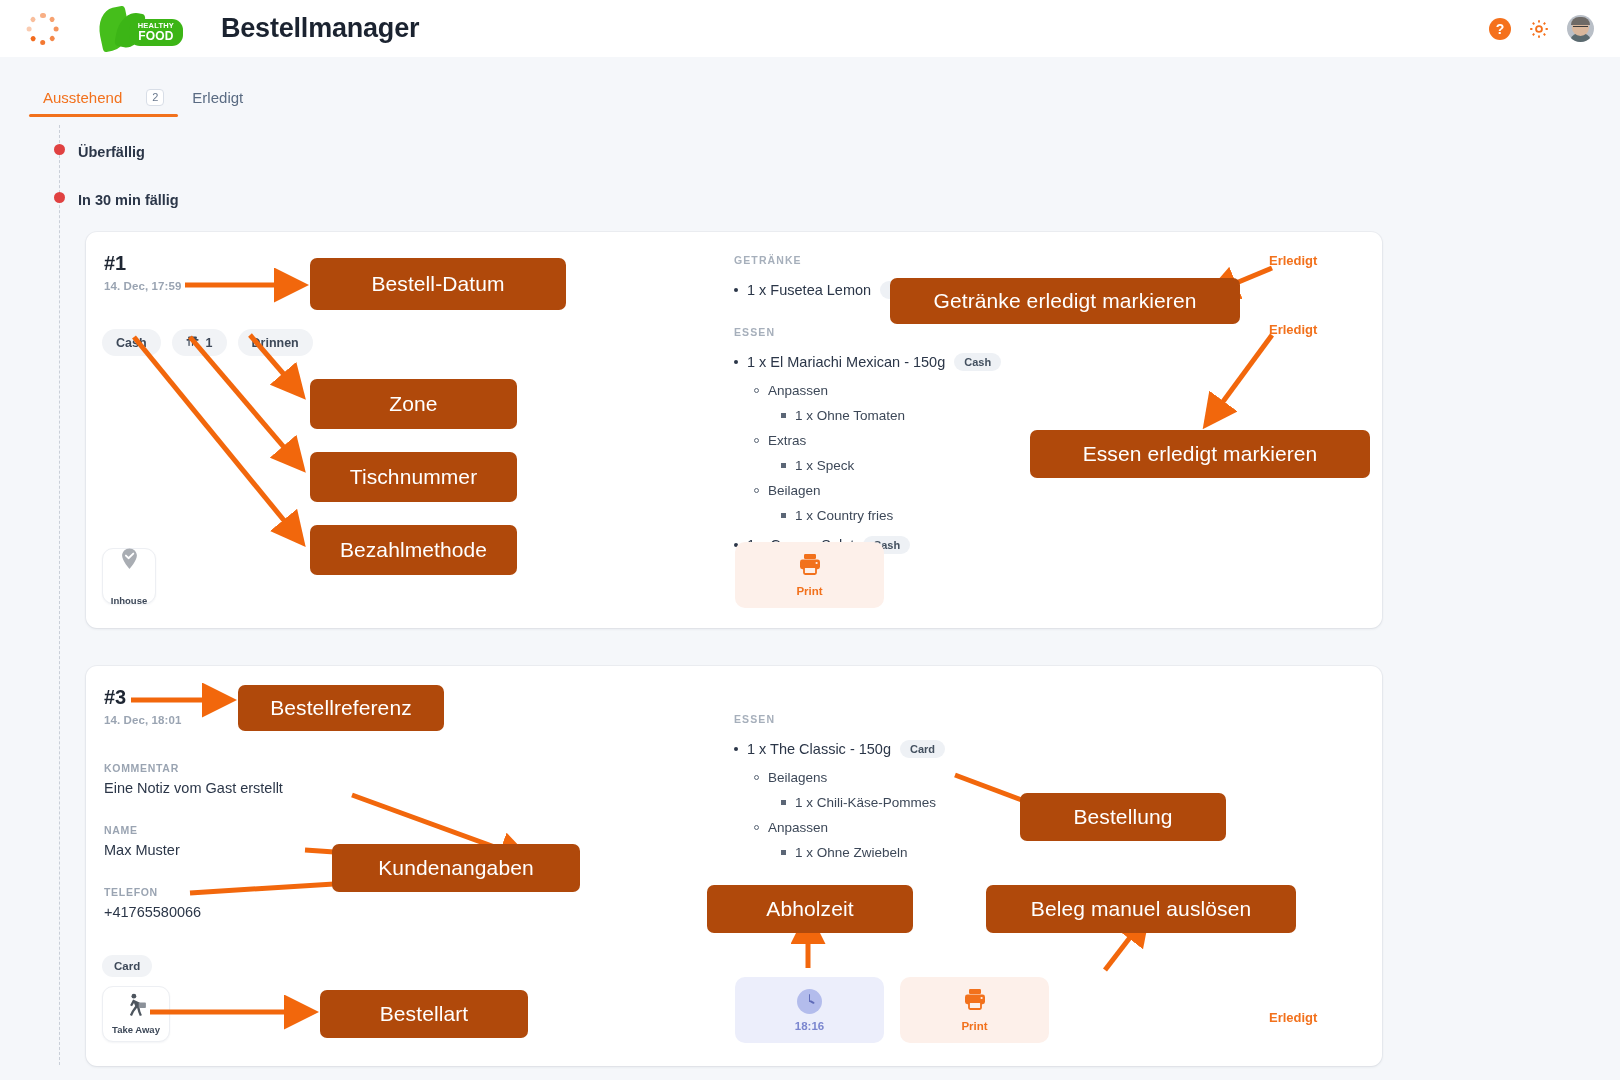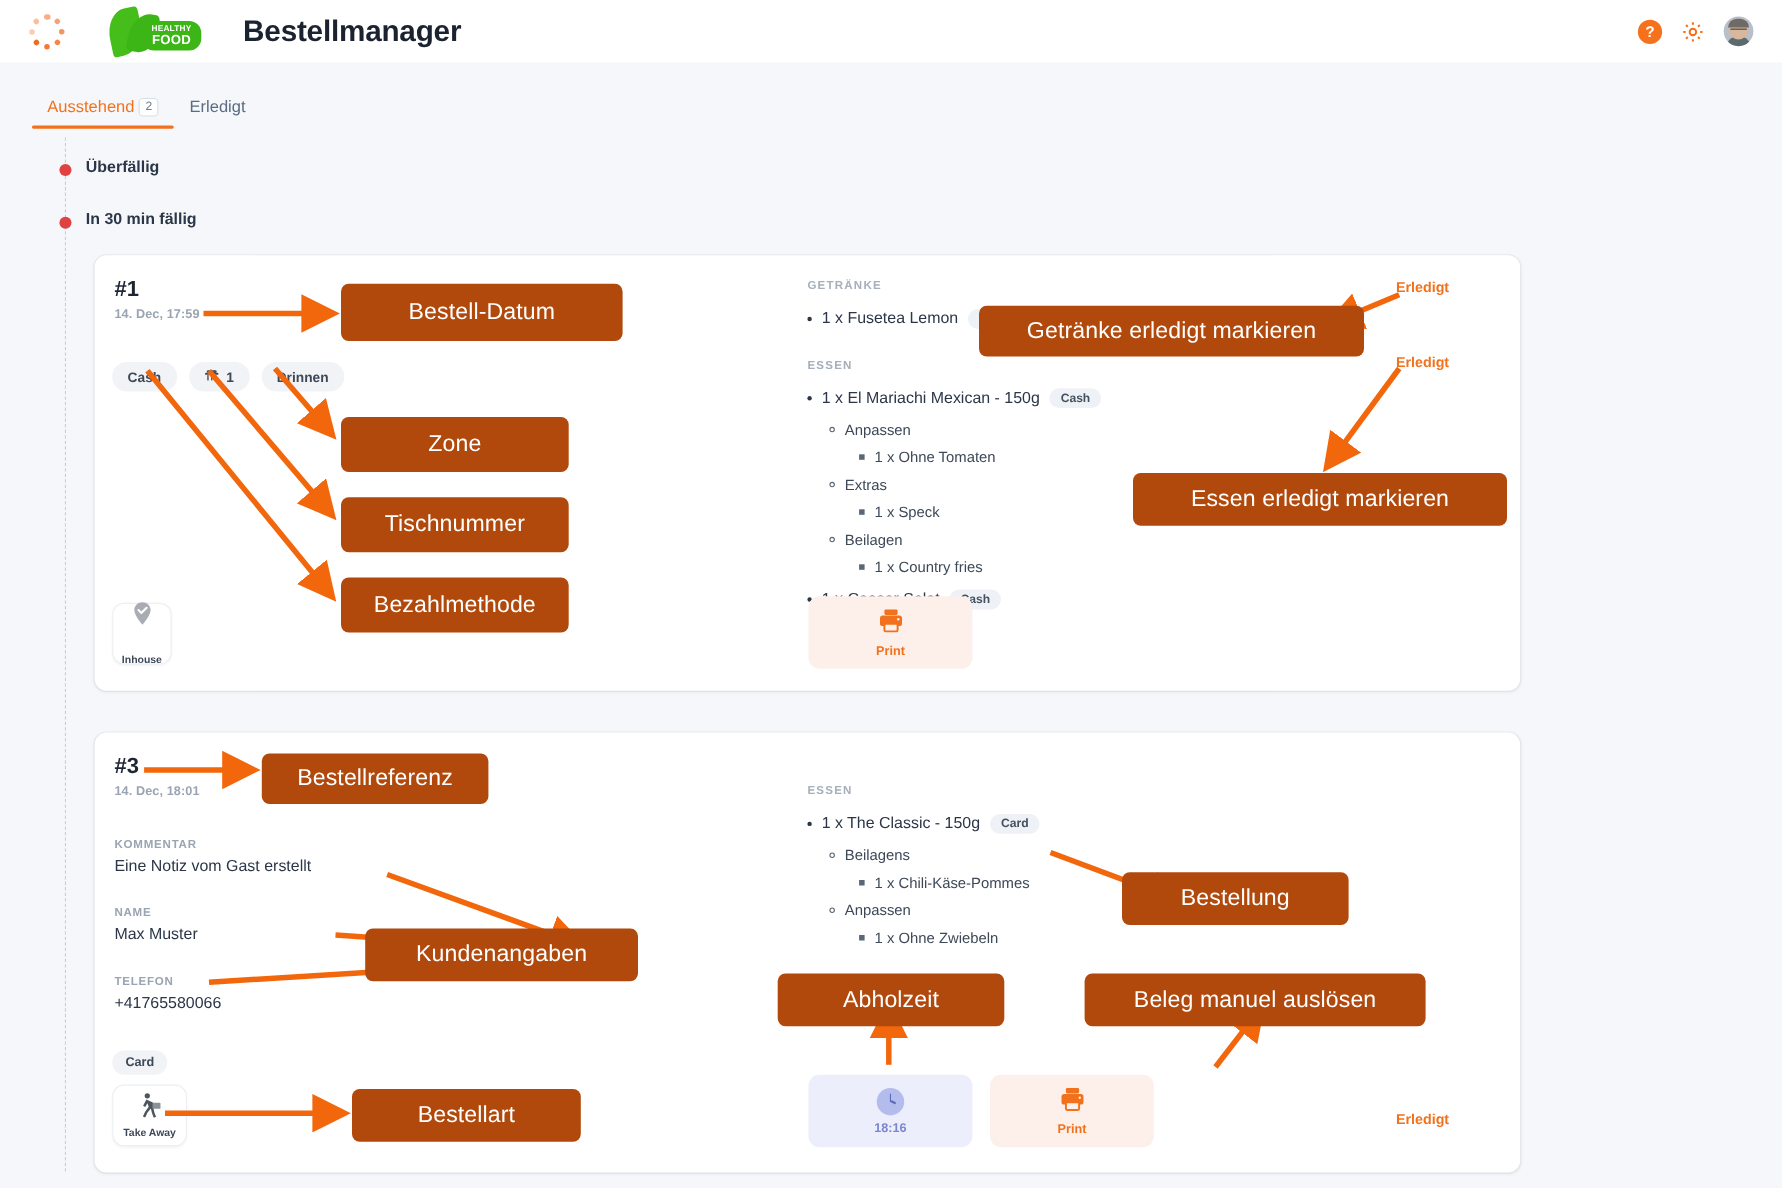--- a/index.html
+++ b/index.html
@@ -65,38 +65,38 @@
   .avatar .hair{position:absolute;left:4px;top:2px;width:19px;height:8px;border-radius:10px 10px 0 0;background:#6e6a66;}
   .avatar .body{position:absolute;left:2px;bottom:-3px;width:23px;height:12px;border-radius:11px 11px 0 0;background:#5b6a6f;}
   .avatar .glass{position:absolute;left:6px;top:11px;width:15px;height:4px;border-top:1.4px solid #3b3b3b;}
 
   
   .tabbar{
     position:absolute; top:57px; left:0; width:1620px; height:60px;
     background:#f5f7fa; display:flex; align-items:flex-end; padding-left:29px;
   }
   .tab{
-    display:flex;align-items:center;gap:4px;padding:0 14px 11px 14px;
+    display:flex;align-items:center;gap:24px;padding:0 14px 11px 14px;
     font-size:15px;color:#5a6b82;cursor:pointer;position:relative;justify-content:flex-end;
   }
   .tab.active{color:#f2711c;font-weight:400;}
   .tab.active:after{
     content:"";position:absolute;left:0;right:0;bottom:0;height:3px;background:#f2711c;border-radius:2px;
   }
   .tab-badge{
     border:1px solid #d8dee7;border-radius:4px;background:#fff;color:#6b7a8f;
     font-size:11px;padding:1px 5px;line-height:1.2;
   }
 
   
   .timeline{
     position:absolute; left:59px; top:125px; width:1px; height:940px;
     border-left:1px dashed #c9cfd8;
   }
-  .status-row{ position:absolute; display:flex; align-items:flex-end; gap:13px; }
+  .status-row{ position:absolute; display:flex; align-items:flex-start; gap:13px; }
   .status-dot{ width:11px;height:11px;border-radius:50%;background:#e04141; margin-left:-5px;}
   .status-label{ font-size:14.5px; font-weight:700; color:#2b3648; }
 
   
   .card{
     position:absolute; background:#fff; border-radius:11px;
     box-shadow:0 1px 3px rgba(25,40,70,.09), 0 0 0 1px rgba(25,40,70,.035);
   }
   .ord-num{ font-size:20px; font-weight:700; color:#1e2633; }
   .ord-date{ font-size:11.5px; font-weight:700; color:#9aa4b2; margin-top:5px; letter-spacing:.1px;}

